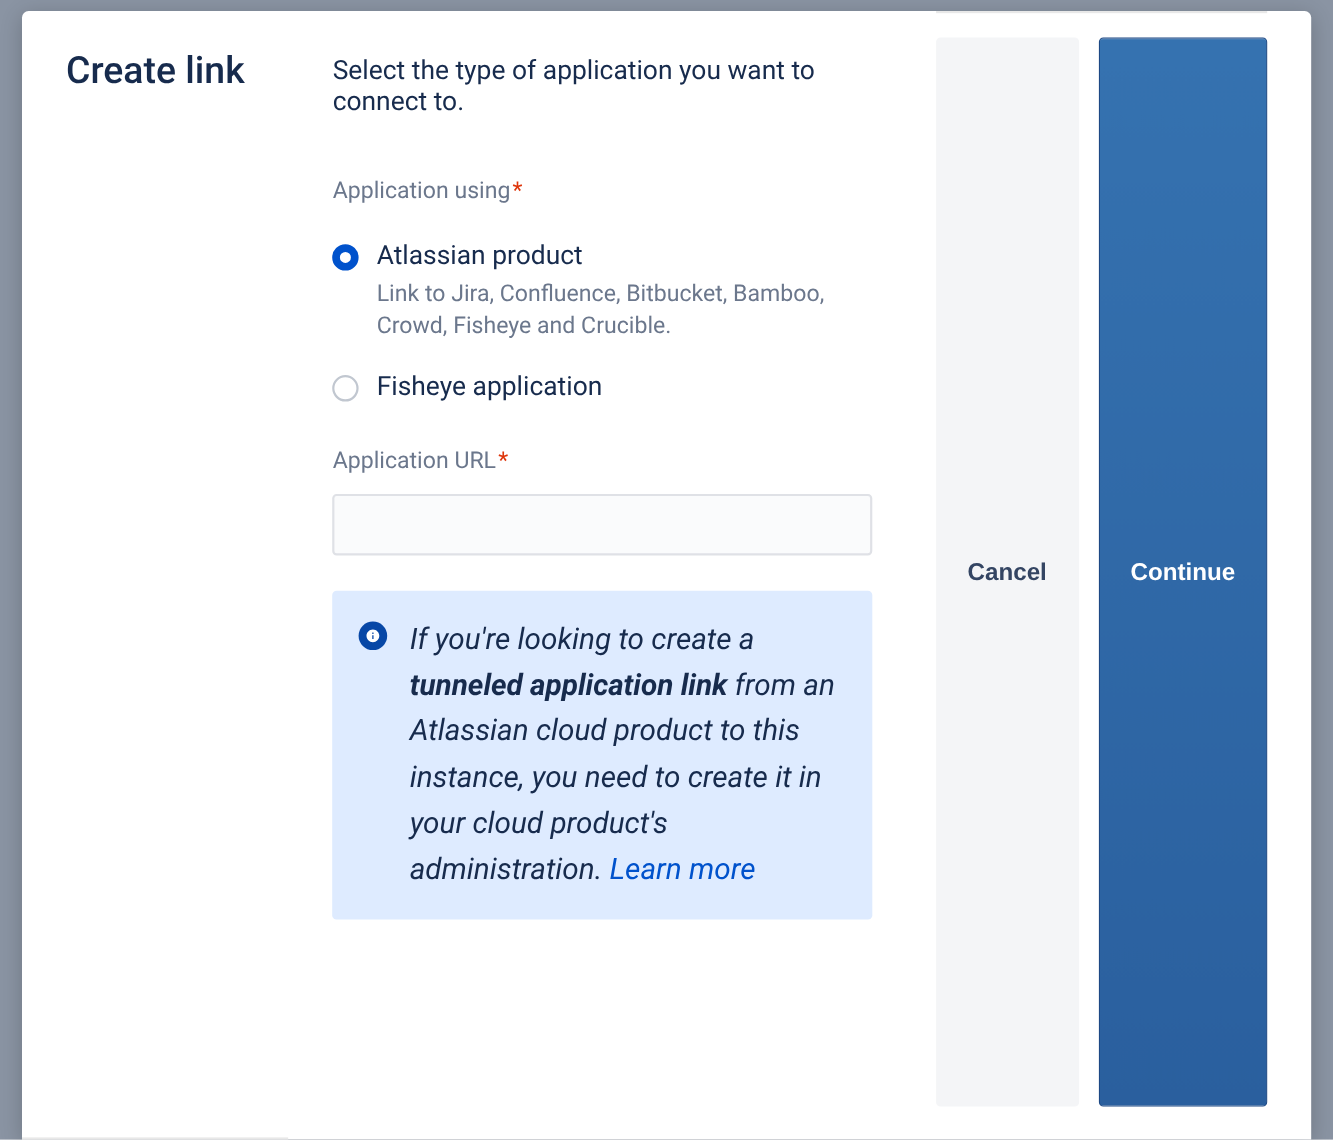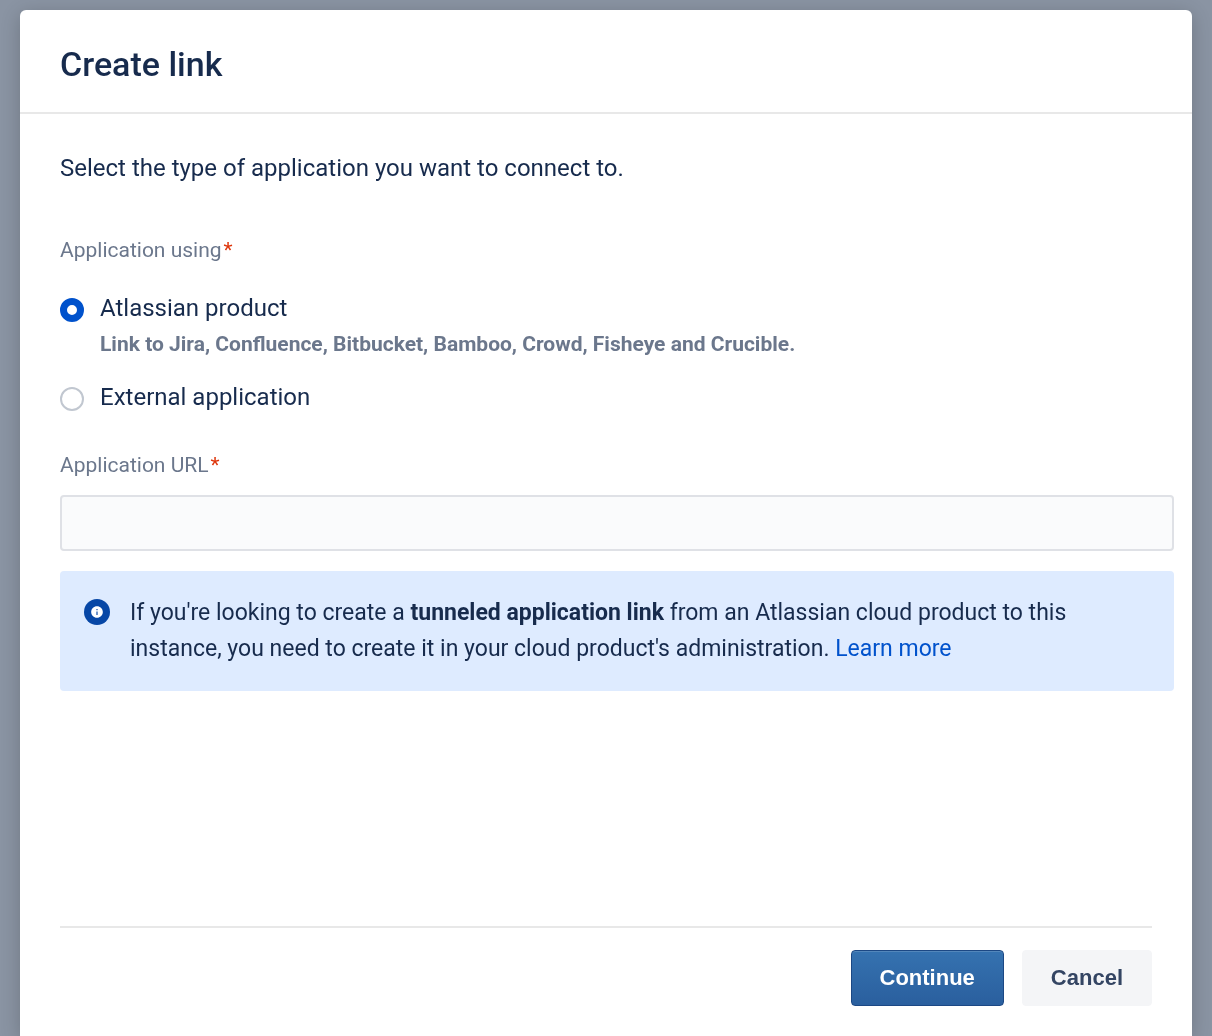--- a/index.html
+++ b/index.html
@@ -18,21 +18,20 @@
     .modal {
       position: absolute;
       top: 10px;
       left: 20px;
       right: 20px;
       bottom: 0;
       background: #fff;
       border-radius: 6px 6px 0 0;
       box-shadow: 0 4px 20px rgba(0,0,0,0.2);
       display: flex;
-      flex-direction: column;
     }
     .modal-header {
       padding: 34px 40px 28px 40px;
       border-bottom: 2px solid #e8e8e8;
     }
     .modal-title {
       font-size: 34px;
       font-weight: 500;
       color: #172b4d;
     }
@@ -86,25 +85,25 @@
     }
     .radio-title {
       font-size: 24px;
       color: #172b4d;
       font-weight: 400;
       margin-bottom: 8px;
     }
     .radio-desc {
       font-size: 21px;
       color: #6b778c;
-      font-weight: 700;
+      font-weight: 400;
       line-height: 1.4;
     }
     .url-field-wrap {
-      margin-bottom: 20px;
+      margin-bottom: 32px;
     }
     .text-input {
       width: 100%;
       height: 56px;
       border: 2px solid #dfe1e6;
       border-radius: 4px;
       background: #fafbfc;
       padding: 0 14px;
       font-size: 20px;
       color: #172b4d;
@@ -128,24 +127,25 @@
       justify-content: center;
       flex-shrink: 0;
       margin-top: 4px;
     }
     .info-icon-wrap svg {
       width: 14px;
       height: 14px;
       fill: #fff;
     }
     .info-text {
-      font-size: 23px;
+      font-size: 27px;
       color: #172b4d;
       line-height: 1.55;
       font-weight: 400;
+      font-style: italic;
     }
     .info-text strong {
       font-weight: 700;
     }
     .info-link {
       color: #0052cc;
       text-decoration: none;
       cursor: pointer;
     }
     .modal-footer {
@@ -202,21 +202,21 @@
         <span class="radio-circle selected"></span>
         <span class="radio-content">
           <div class="radio-title">Atlassian product</div>
           <div class="radio-desc">Link to Jira, Confluence, Bitbucket, Bamboo, Crowd, Fisheye and Crucible.</div>
         </span>
       </label>
 
       <label class="radio-option">
         <span class="radio-circle"></span>
         <span class="radio-content">
-          <div class="radio-title">External application</div>
+          <div class="radio-title">Fisheye application</div>
         </span>
       </label>
 
     </div>
 
     <div class="url-field-wrap">
       <div class="field-label">
         <span>Application URL</span><span class="required-asterisk">*</span>
       </div>
       <input type="text" class="text-input" value="" style="">
@@ -229,17 +229,17 @@
           </svg>
       </div>
       <div class="info-text">
         <span>If you're looking to create a </span><strong>tunneled application link</strong><span> from an Atlassian cloud product to this instance, you need to create it in your cloud product's administration. </span><a class="info-link">Learn more</a>
       </div>
     </div>
 
   </div>
 
   <div class="modal-footer">
+    <button class="btn btn-secondary">Cancel</button>
     <button class="btn btn-primary">Continue</button>
-    <button class="btn btn-secondary">Cancel</button>
   </div>
 
 </div>
 
 </body></html>

